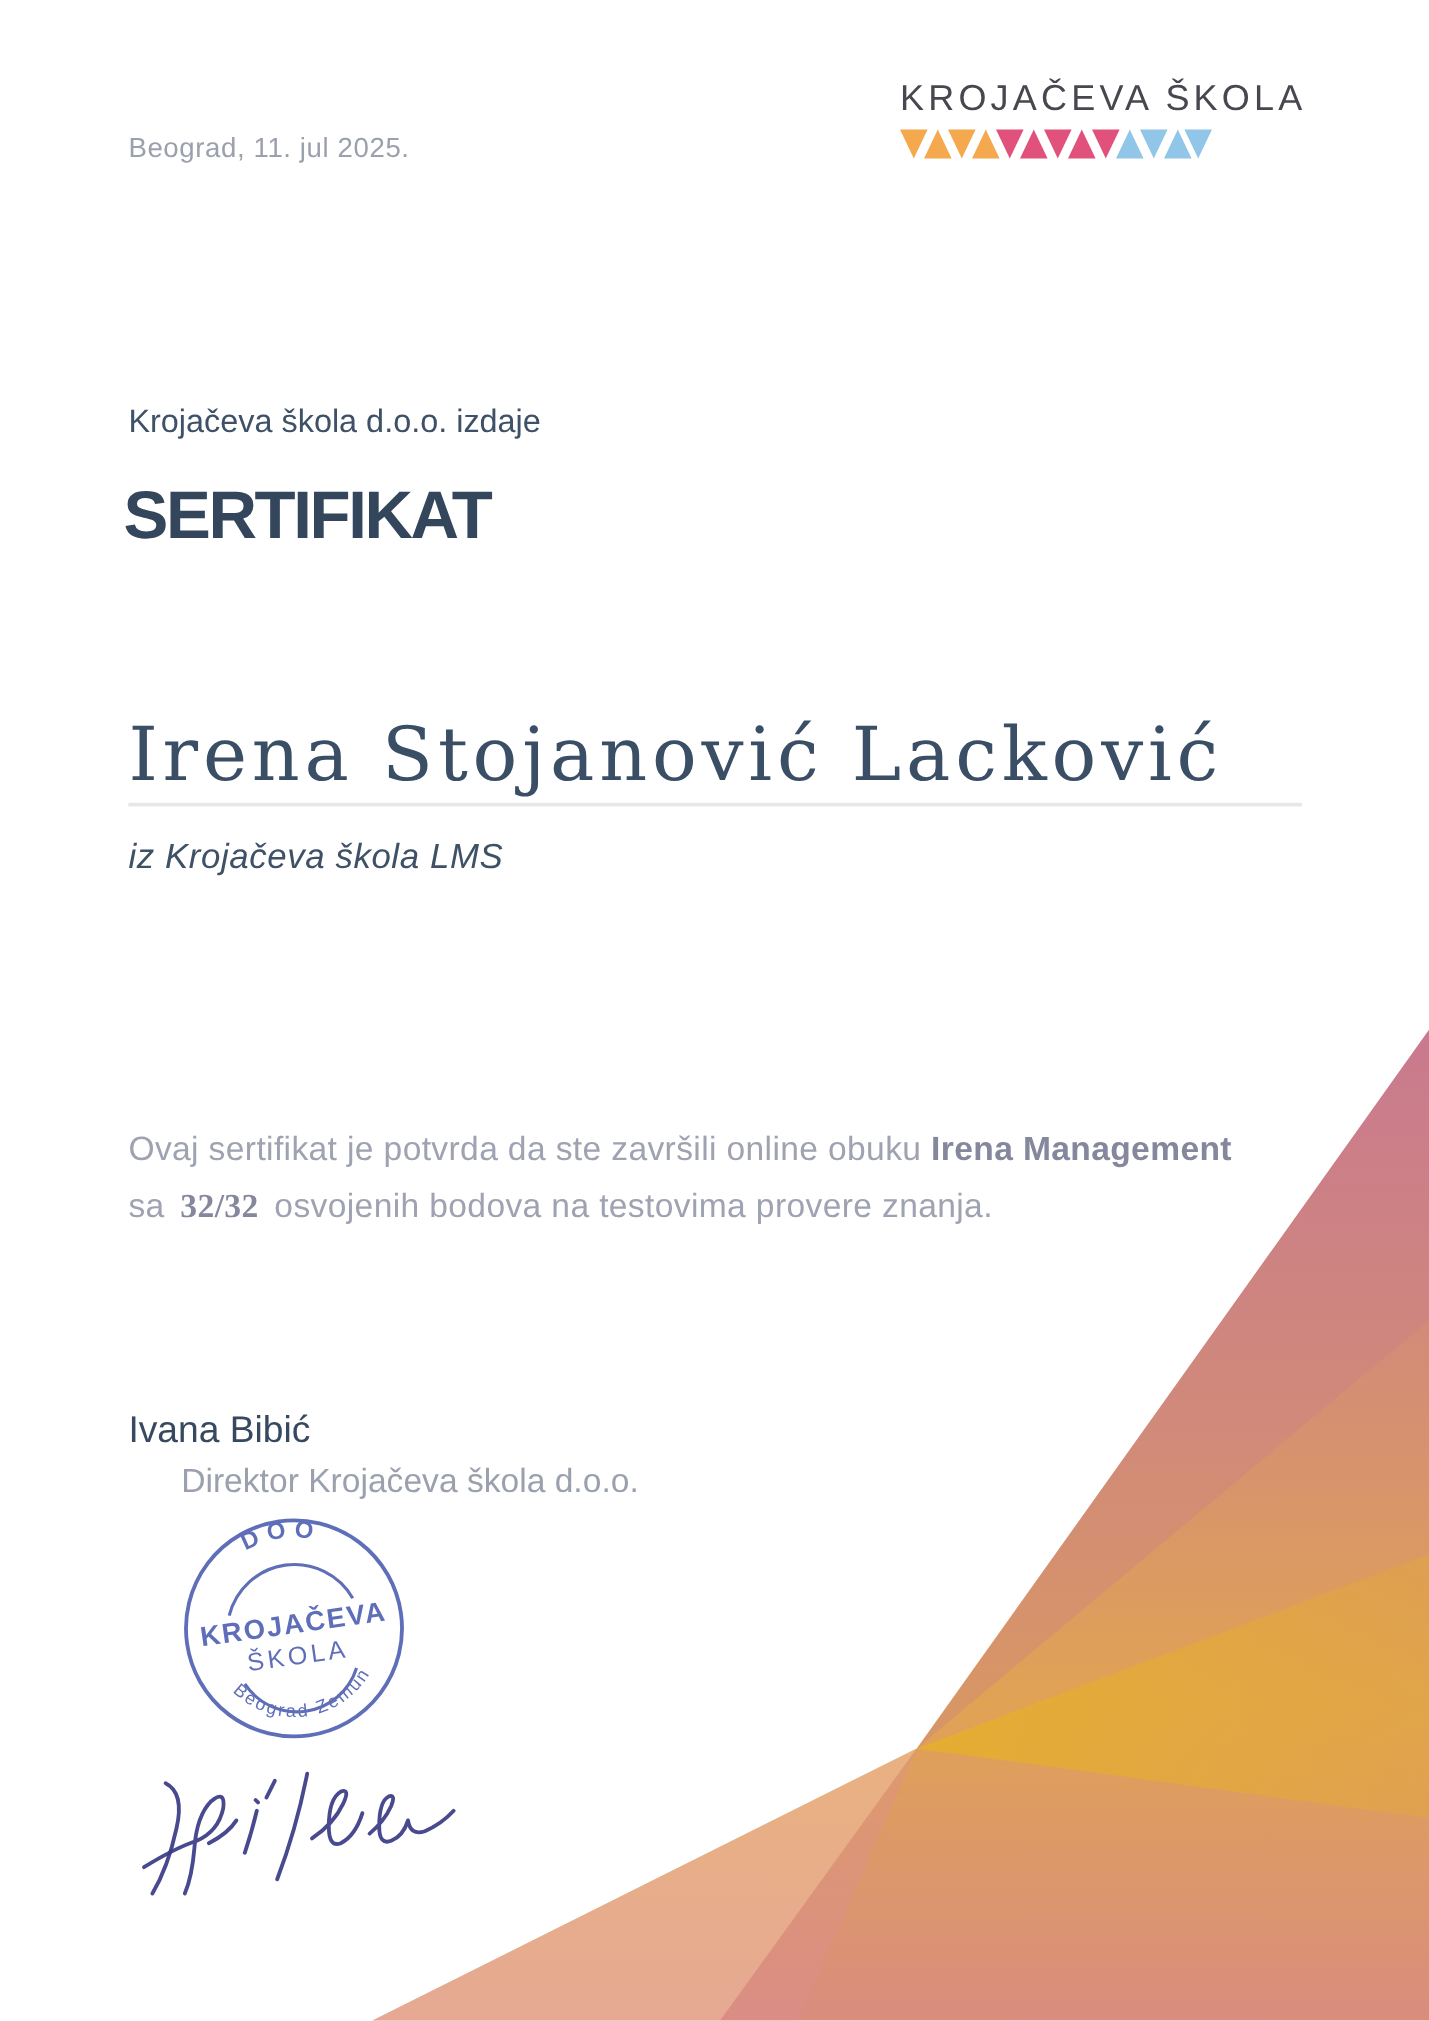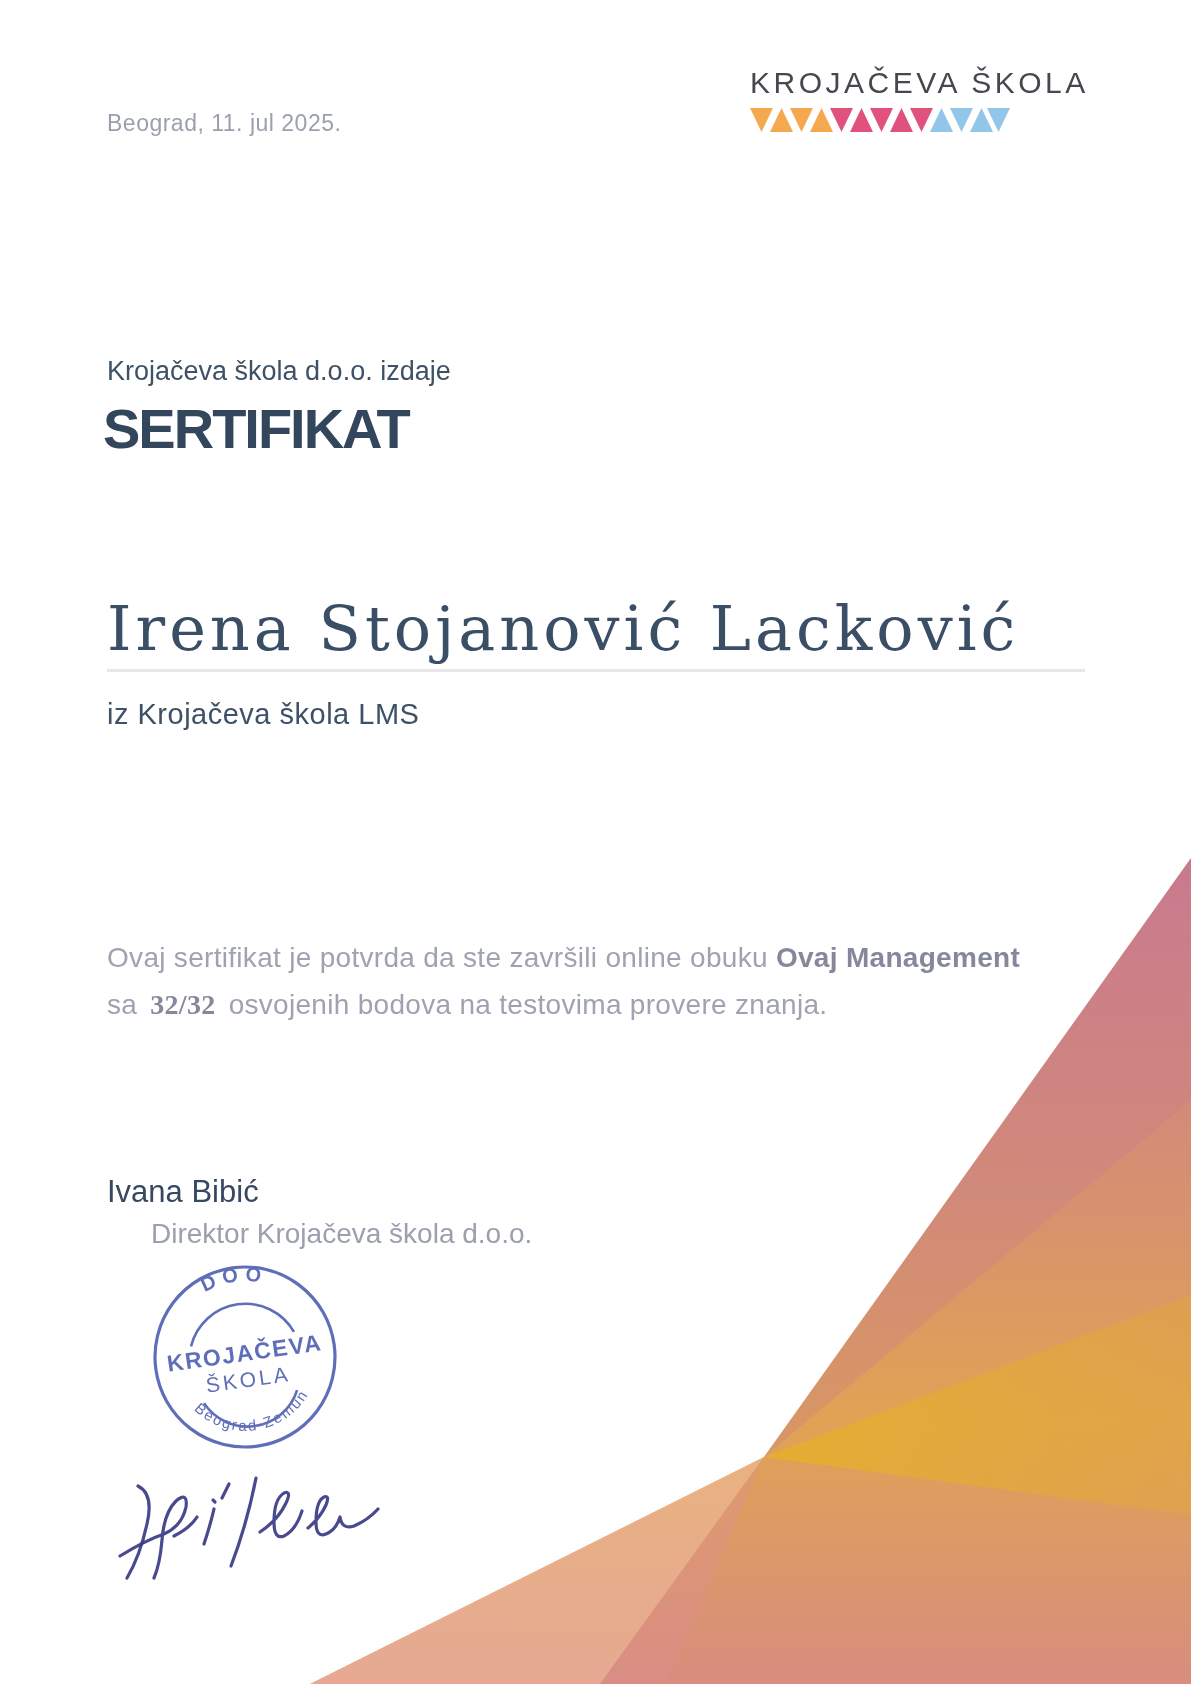--- a/index.html
+++ b/index.html
@@ -21,32 +21,32 @@
   html,body{margin:0;padding:0;background:#ffffff;}
   .page{
     position:relative;width:1191px;height:1684px;background:#ffffff;
     overflow:hidden;font-family:"Liberation Sans",sans-serif;
   }
   .bg-art{position:absolute;left:0;top:0;width:1191px;height:1684px;}
   .date{position:absolute;left:107px;top:110px;font-size:23px;color:var(--date-gray);letter-spacing:.5px;}
   .logo{position:absolute;left:750px;top:66px;width:340px;}
   .logo-text{font-size:30px;letter-spacing:3.5px;color:var(--logo-gray);font-weight:400;white-space:nowrap;}
   .logo-strip{display:block;margin-top:7px;}
-  .issuer{position:absolute;left:107px;top:356px;font-size:27px;color:var(--issuer-slate);}
+  .issuer{position:absolute;left:107px;top:336px;font-size:27px;color:var(--issuer-slate);}
   .cert-title{
     position:absolute;left:103px;top:400px;font-size:56px;font-weight:800;
     letter-spacing:-2px;color:var(--ink-navy);line-height:1.05;
   }
   .recipient-name{
     position:absolute;left:107px;top:592px;font-size:62px;
     font-family:"DejaVu Serif",serif;color:var(--name-ink);white-space:nowrap;letter-spacing:4px;
   }
   .name-rule{position:absolute;left:107px;top:669px;width:978px;height:3px;background:var(--rule-gray);}
   .recipient-source{
-    position:absolute;left:107px;top:698px;font-size:29px;
+    position:absolute;left:107px;top:698px;font-size:29px;font-style:italic;
     font-weight:500;color:var(--issuer-slate);letter-spacing:.5px;text-align:right;
   }
   .congrats-heading{
     position:absolute;left:107px;top:862px;font-size:45px;font-weight:500;
     color:var(--heading-slate);letter-spacing:1px;
   }
   .congrats-body{
     position:absolute;left:107px;top:934px;width:985px;font-size:28px;
     line-height:47px;color:var(--text-gray);letter-spacing:.3px;
   }
@@ -108,21 +108,21 @@
   </div>
 
   <div class="issuer">Krojačeva škola d.o.o. izdaje</div>
   <div class="cert-title">SERTIFIKAT</div>
 
   <div class="recipient-name">Irena Stojanović Lacković</div>
   <div class="name-rule"></div>
   <div class="recipient-source">iz Krojačeva škola LMS</div>
 
   <div class="congrats-body">
-    <span>Ovaj sertifikat je potvrda da ste završili online obuku </span><strong>Ovaj Management</strong><br>
+    <span>Ovaj sertifikat je potvrda da ste završili online obuku </span><strong>Irena Management</strong><br>
     <span>sa </span><strong class="score">32/32</strong><span> osvojenih bodova na testovima provere znanja.</span>
   </div>
 
   <div class="signatory-name">Ivana Bibić</div>
   <div class="signatory-title">Direktor Krojačeva škola d.o.o.</div>
 
   <svg class="stamp" width="190" height="190" viewBox="-95 -95 190 190" xmlns="http://www.w3.org/2000/svg">
     <g transform="rotate(-8)">
       <circle class="ring" cx="0" cy="0" r="90" stroke-width="3.2"></circle>
       <path id="stampTopArc" d="M -58,-49 A 76,76 0 0 1 58,-49" fill="none"></path>

